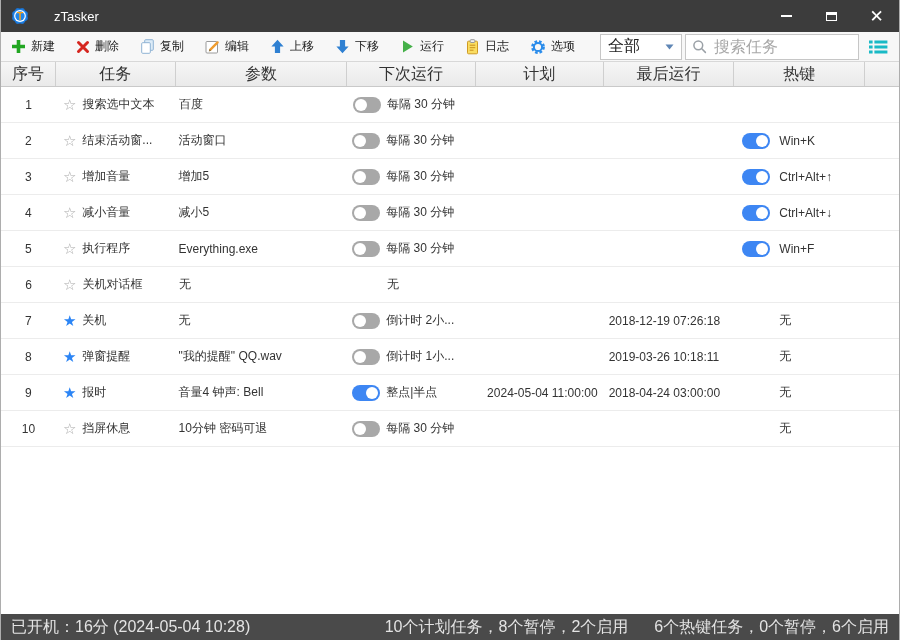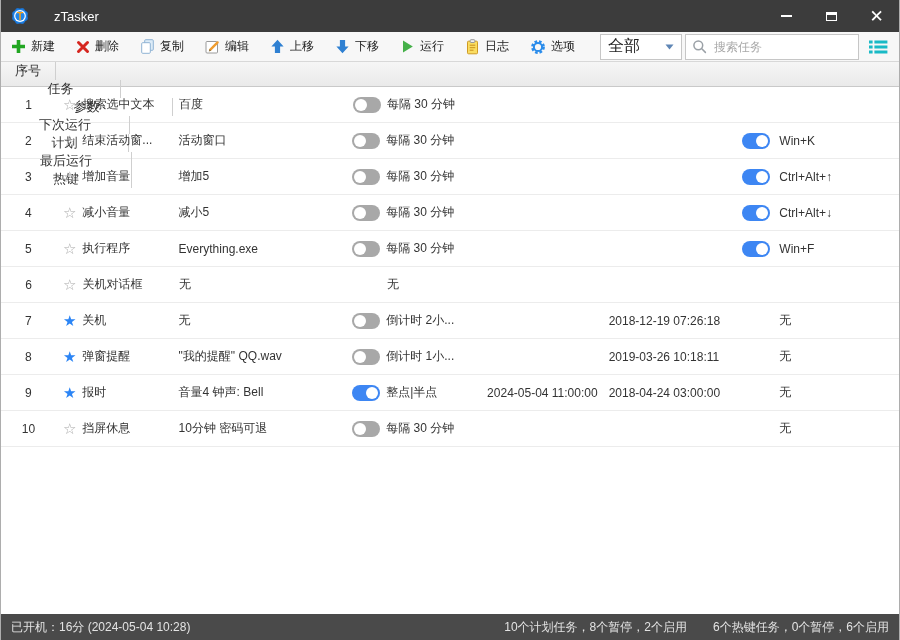--- a/index.html
+++ b/index.html
@@ -19,26 +19,26 @@
   .toolbar{height:30px;background:#f7f7f7;border-bottom:1px solid #d8d8d8;
            display:flex;align-items:center;padding:0 8px 0 10px;}
   .tbtn{display:inline-flex;align-items:center;gap:5px;margin-right:21px;cursor:pointer;
         font-size:12px;color:#222;white-space:nowrap;}
   .tbtn svg{display:block;}
   .dropdown{margin-left:auto;width:82px;height:26px;background:#fff;border:1px solid #c6c6c6;
             display:flex;align-items:center;font-size:16px;color:#222;padding:0 7px;cursor:pointer;}
   .caret{margin-left:auto;display:inline-flex;}
   .searchbox{width:174px;height:26px;background:#fff;border:1px solid #c6c6c6;margin-left:3px;
              display:flex;align-items:center;padding:0 6px;}
-  .searchbox input{border:none;outline:none;flex:1;font-size:12px;color:#333;min-width:0;background:transparent;}
+  .searchbox input{border:none;outline:none;flex:1;font-size:16px;color:#333;min-width:0;background:transparent;}
   .searchbox input::placeholder{color:#a8a8a8;}
   .listbtn{width:26px;height:26px;display:flex;align-items:center;justify-content:center;margin-left:6px;cursor:pointer;}
   
   .thead{height:25px;display:flex;background:linear-gradient(#f6f6f6,#eaeaea);
-         border-bottom:1px solid #c9c9c9;font-size:13px;color:#333;flex-direction:column;}
+         border-bottom:1px solid #c9c9c9;font-size:16px;color:#333;}
   .th{display:flex;align-items:center;justify-content:center;border-right:1px solid #cfcfcf;height:100%;cursor:pointer;}
   .th:last-child{border-right:none;}
   .tbody{height:527px;background:#fff;overflow:hidden;}
   .trow{display:flex;height:36px;align-items:center;border-bottom:1px solid #ececec;
         font-size:12px;color:#333;cursor:default;}
   .c{height:100%;display:flex;align-items:center;}
   .col0{width:55px;}  .col1{width:120px;} .col2{width:172px;} .col3{width:128px;}
   .col4{width:129px;} .col5{width:131px;} .col6{width:131px;} .col7{width:34px;}
   .c-no{justify-content:center;}
   .c-task{padding-left:7px;gap:6px;overflow:hidden;white-space:nowrap;}
@@ -52,21 +52,21 @@
   .star{font-size:15px;color:#ababab;line-height:1;cursor:pointer;flex:none;}
   .star.filled{color:#2c85f5;}
   .toggle{display:inline-block;width:28px;height:16px;border-radius:8px;position:relative;cursor:pointer;}
   .toggle.on{background:#3d86f3;}
   .toggle.off{background:#a8a8a8;}
   .toggle .knob{position:absolute;top:2px;width:12px;height:12px;border-radius:50%;background:#fff;}
   .toggle.on .knob{right:2px;}
   .toggle.off .knob{left:2px;}
   
   .statusbar{position:absolute;left:0;right:0;bottom:0;height:26px;background:#4a4a4a;color:#e3e3e3;
-             font-size:12px;display:flex;align-items:center;padding:0 10px;}
+             font-size:16px;display:flex;align-items:center;padding:0 10px;}
   .sright{margin-left:auto;display:flex;gap:26px;}
 </style>
 </head>
 <body>
 
 <div class="app">
 
   <div class="titlebar">
     <span class="appicon">
       <svg width="20" height="20" viewBox="0 0 20 20">

